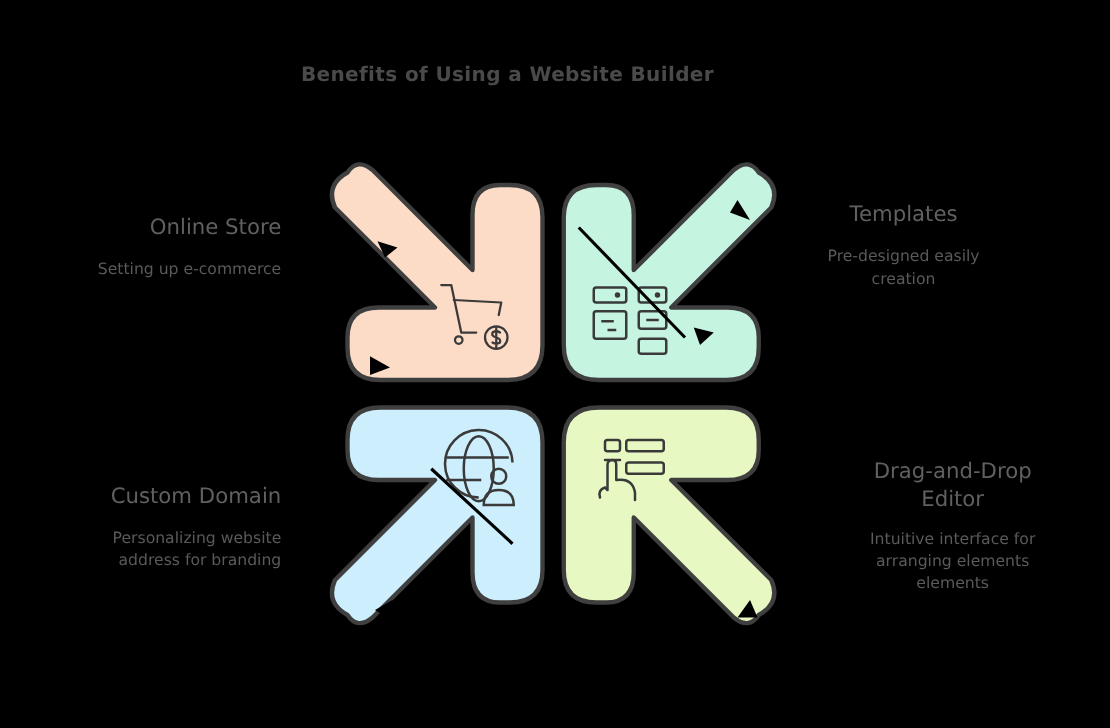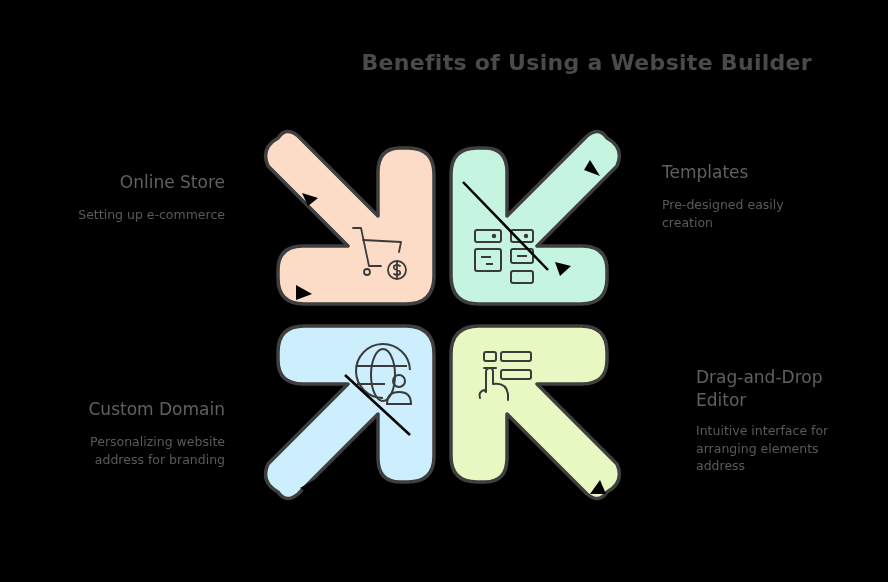--- a/index.html
+++ b/index.html
@@ -1,22 +1,22 @@
 <!DOCTYPE html>
 <html><head>
 <meta charset="utf-8">
 <style>
   html, body { margin:0; padding:0; background:#000; }
   body { width:888px; height:582px; position:relative; overflow:hidden; font-family:"DejaVu Sans", sans-serif; }
-  .title { position:absolute; left:0; width:812px; top:50px; text-align:right; color:#4a4a4a; font-size:22px; font-weight:bold; letter-spacing:0.3px; }
+  .title { position:absolute; left:0; width:812px; top:50px; text-align:center; color:#4a4a4a; font-size:16px; font-weight:bold; letter-spacing:0.3px; }
   .label { position:absolute; color:#5a5a5a; }
   .label .h { font-size:17px; color:#606060; }
   .label .d { font-size:12.5px; line-height:17.5px; color:#5a5a5a; margin-top:14px; }
   .left { text-align:right; }
-  .right { text-align:left; }
+  .right { text-align:center; }
   svg.diagram { position:absolute; left:0; top:0; }
 </style>
 </head>
 <body>
 
 <div class="title">Benefits of Using a Website Builder</div>
 
 <div class="label left" style="right:663px; top:172px;">
   <div class="h">Online Store</div>
   <div class="d">
@@ -25,37 +25,37 @@
 </div>
 
 <div class="label right" style="left:662px; top:162px;">
   <div class="h">Templates</div>
   <div class="d">
     <div>Pre-designed easily</div>
     <div>creation</div>
   </div>
 </div>
 
-<div class="label left" style="right:663px; top:387px;margin-top:12px;">
+<div class="label left" style="right:663px; top:387px;">
   <div class="h">Custom Domain</div>
   <div class="d">
     <div>Personalizing website</div>
     <div>address for branding</div>
   </div>
 </div>
 
 <div class="label right" style="left:696px; top:366px;">
   <div class="h" style="line-height:23px;">
     <div>Drag-and-Drop</div>
     <div>Editor</div>
   </div>
   <div class="d" style="margin-top:10px;">
     <div>Intuitive interface for</div>
     <div>arranging elements</div>
-    <div>address</div>
+    <div>elements</div>
   </div>
 </div>
 
 <svg class="diagram" width="888" height="582" viewBox="0 0 888 582">
   <defs>
 
     <path id="arrowShape" d="
       M -150,-160
       Q -168,-150 -160,-132
       L -80,-52

